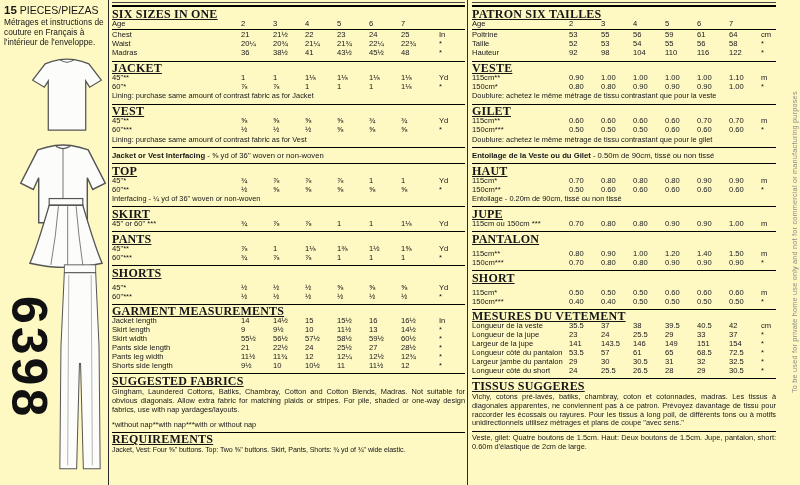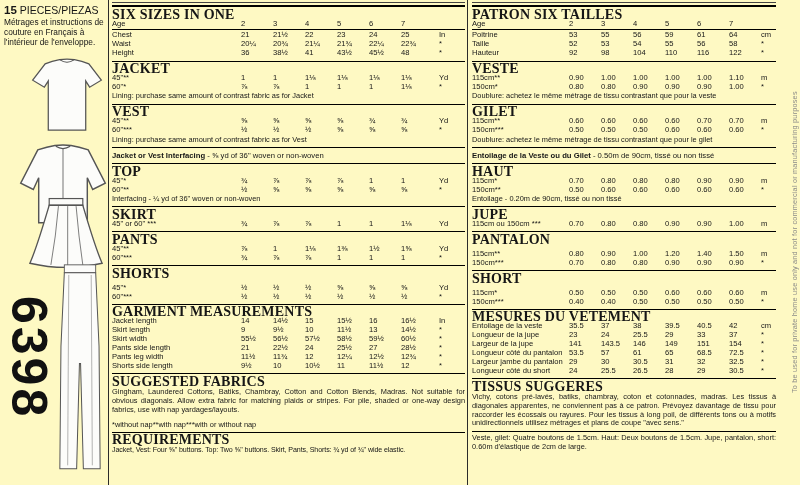--- a/index.html
+++ b/index.html
@@ -14,22 +14,22 @@
   .illus{position:absolute;}
   #pattern-number{position:absolute;left:0px;top:296px;writing-mode:vertical-rl;
         font-size:50px;font-weight:bold;letter-spacing:3px;color:#111;
         font-family:"Liberation Sans",sans-serif;}
   
   .col{position:absolute;top:2px;border-top:1px solid #444;padding-top:2px;}
   #col-en{left:112px;width:353px;}
   #col-fr{left:472px;width:304px;}
   .sec{border-top:1.6px solid #000;padding:1.5px 0 2.5px 0;}
   .col .sec:first-child{border-top:2.4px solid #000;}
-  .sec-title{font-family:"Liberation Serif",serif;font-weight:bold;font-size:14px;
-        line-height:11px;letter-spacing:.2px;}
+  .sec-title{font-family:"Liberation Serif",serif;font-weight:bold;font-size:12px;
+        line-height:11px;letter-spacing:.2px;text-decoration:underline;}
   .sec-title.gap{margin-bottom:5px;}
   .trow{display:flex;font-size:7.6px;line-height:8.9px;white-space:nowrap;}
   .trow.hrow{border-bottom:1px solid #000;padding-bottom:1px;margin-bottom:1px;}
   .tlabel{flex:1 1 auto;overflow:hidden;}
   .tcell{flex:0 0 auto;}
   #col-en .tcell{width:32px;}  #col-en .tunit{flex:0 0 26px;margin-left:6px;}
   #col-fr .tcell{width:32px;}  #col-fr .tunit{flex:0 0 15px;}
   .tunit{text-align:left;}
   .tnote{font-size:7.4px;line-height:8.8px;margin-top:.5px;}
   .band{font-size:7.7px;line-height:9px;padding:3px 0 3.5px 0;}
@@ -116,21 +116,21 @@
           <span class="tlabel">Waist</span>
           <span class="tcell">20¼</span>
           <span class="tcell">20¾</span>
           <span class="tcell">21¼</span>
           <span class="tcell">21¾</span>
           <span class="tcell">22¼</span>
           <span class="tcell">22¾</span>
           <span class="tunit">*</span>
         </div>
         <div class="trow">
-          <span class="tlabel">Height</span>
+          <span class="tlabel">Madras</span>
           <span class="tcell">36</span>
           <span class="tcell">38½</span>
           <span class="tcell">41</span>
           <span class="tcell">43½</span>
           <span class="tcell">45½</span>
           <span class="tcell">48</span>
           <span class="tunit">*</span>
         </div>
       </div>
       <div class="sec">
@@ -511,21 +511,21 @@
           <span class="tcell">0.50</span>
           <span class="tcell">0.50</span>
           <span class="tcell">0.50</span>
           <span class="tcell">0.50</span>
           <span class="tunit">*</span>
         </div>
       </div>
       <div class="sec">
         <div class="sec-title">MESURES DU VETEMENT</div>
         <div class="trow">
-          <span class="tlabel">Entoilage de la veste</span>
+          <span class="tlabel">Longueur de la veste</span>
           <span class="tcell">35.5</span>
           <span class="tcell">37</span>
           <span class="tcell">38</span>
           <span class="tcell">39.5</span>
           <span class="tcell">40.5</span>
           <span class="tcell">42</span>
           <span class="tunit">cm</span>
         </div>
         <div class="trow">
           <span class="tlabel">Longueur de la jupe</span>

